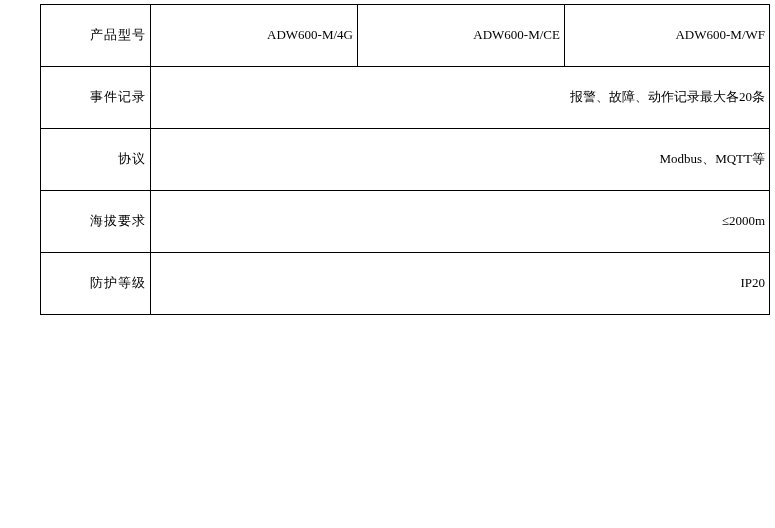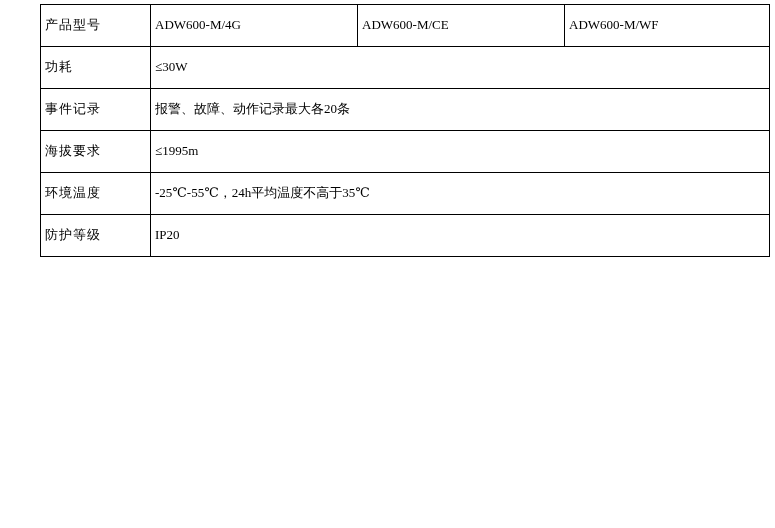--- a/index.html
+++ b/index.html
@@ -20,22 +20,22 @@
     width: 775px;
   }
   table.spec-table {
     border-collapse: collapse;
     table-layout: fixed;
     width: 729px;
   }
   table.spec-table td {
     border: 1px solid #000000;
     height: 37px;
-    padding: 2px 4px;
-    text-align: left;
+    padding: 12px 4px;
+    text-align: right;
     vertical-align: middle;
     font-size: 13px;
     line-height: 1.3;
     font-family: "Liberation Serif", "DejaVu Serif", serif;
   }
   td.label-cell {
     width: 110px;
     letter-spacing: 1px;
   }
   td.val {
@@ -54,34 +54,30 @@
       <col style="width:205px">
     </colgroup>
     <tbody id="table-body">
         <tr>
           <td class="label-cell">产品型号</td>
           <td class="val">ADW600-M/4G</td>
           <td class="val">ADW600-M/CE</td>
           <td class="val">ADW600-M/WF</td>
         </tr>
         <tr>
-          <td class="label-cell">功耗</td>
-          <td class="val" colspan="3">≤30W</td>
-        </tr>
-        <tr>
           <td class="label-cell">事件记录</td>
           <td class="val" colspan="3">报警、故障、动作记录最大各20条</td>
         </tr>
         <tr>
-          <td class="label-cell">海拔要求</td>
-          <td class="val" colspan="3">≤1995m</td>
+          <td class="label-cell">协议</td>
+          <td class="val" colspan="3">Modbus、MQTT等</td>
         </tr>
         <tr>
-          <td class="label-cell">环境温度</td>
-          <td class="val" colspan="3">-25℃-55℃，24h平均温度不高于35℃</td>
+          <td class="label-cell">海拔要求</td>
+          <td class="val" colspan="3">≤2000m</td>
         </tr>
         <tr>
           <td class="label-cell">防护等级</td>
           <td class="val" colspan="3">IP20</td>
         </tr>
       </tbody>
   </table>
 </div>
 
 </body></html>

